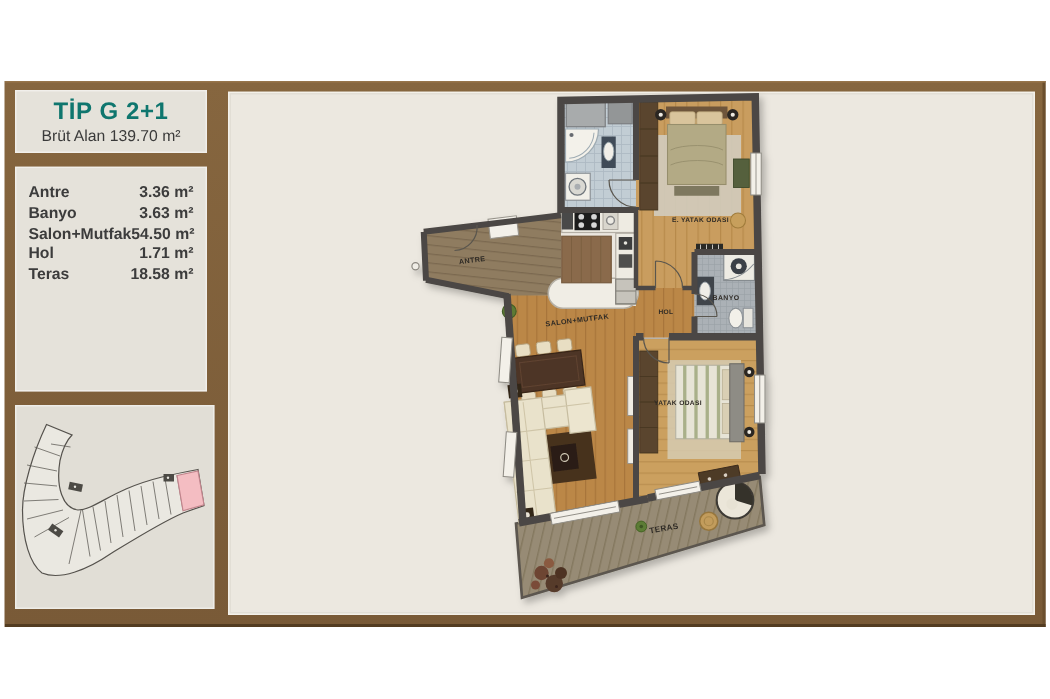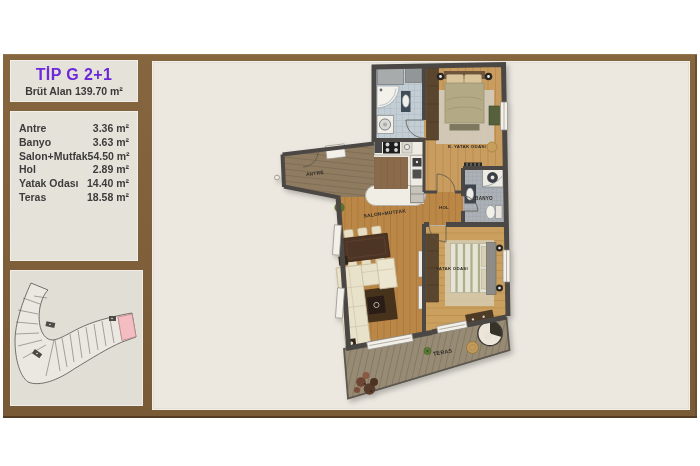--- a/index.html
+++ b/index.html
@@ -5,22 +5,22 @@
   html,body{margin:0;padding:0;}
   body{width:700px;height:466px;background:#ffffff;position:relative;overflow:hidden;
        font-family:"Liberation Sans",sans-serif;}
   .frame{position:absolute;left:3px;top:54px;width:694px;height:364px;
          background:linear-gradient(#86663f,#795a37);
          box-shadow:inset 0 1px 0 #97754b, inset 0 -2px 0 #533c21, inset -2px 0 0 #6b4f2e;}
   .canvas{position:absolute;left:149px;top:7px;width:538px;height:349px;background:#ece8e0;
           box-shadow:inset 0 0 0 1px #f4f1ea, inset 0 0 0 2px #e2ded5;}
   .box{position:absolute;background:#e5e2da;box-shadow:inset 0 0 0 1px rgba(255,255,255,.45);}
   .title-box{left:7px;top:6px;width:128px;height:42px;text-align:center;}
-  .title{font-size:16px;font-weight:bold;color:#6d28d9;margin-top:6px;letter-spacing:.4px;}
-  .subtitle{font-size:10.5px;font-weight:bold;color:#3a3a3a;margin-top:1px;}
+  .title{font-size:16px;font-weight:bold;color:#0f766e;margin-top:6px;letter-spacing:.4px;}
+  .subtitle{font-size:10.5px;font-weight:normal;color:#3a3a3a;margin-top:1px;}
   .list-box{left:7px;top:57px;width:128px;height:150px;box-sizing:border-box;padding:11px 9px 0 9px;}
   .row{display:flex;justify-content:space-between;font-size:10.5px;font-weight:bold;
        color:#3c3c3c;line-height:13.8px;white-space:nowrap;}
   .keyplan-box{left:7px;top:216px;width:133px;height:136px;background:#e1ded6;}
   svg{display:block;}
   .plbl{font-family:"Liberation Sans",sans-serif;font-weight:bold;fill:#2e2a25;
         letter-spacing:.25px;text-anchor:middle;}
 </style>
 </head>
 <body>
@@ -40,25 +40,21 @@
     <div class="row">
         <span>Banyo</span>
         <span>3.63 m²</span>
       </div>
     <div class="row">
         <span>Salon+Mutfak</span>
         <span>54.50 m²</span>
       </div>
     <div class="row">
         <span>Hol</span>
-        <span>2.89 m²</span>
-      </div>
-    <div class="row">
-        <span>Yatak Odası</span>
-        <span>14.40 m²</span>
+        <span>1.71 m²</span>
       </div>
     <div class="row">
         <span>Teras</span>
         <span>18.58 m²</span>
       </div>
   </div>
 
   <div class="box keyplan-box">
     <svg width="133" height="136" viewBox="0 0 133 136">
       <g stroke="#55524d" stroke-width="0.8" fill="#eae8e1">

